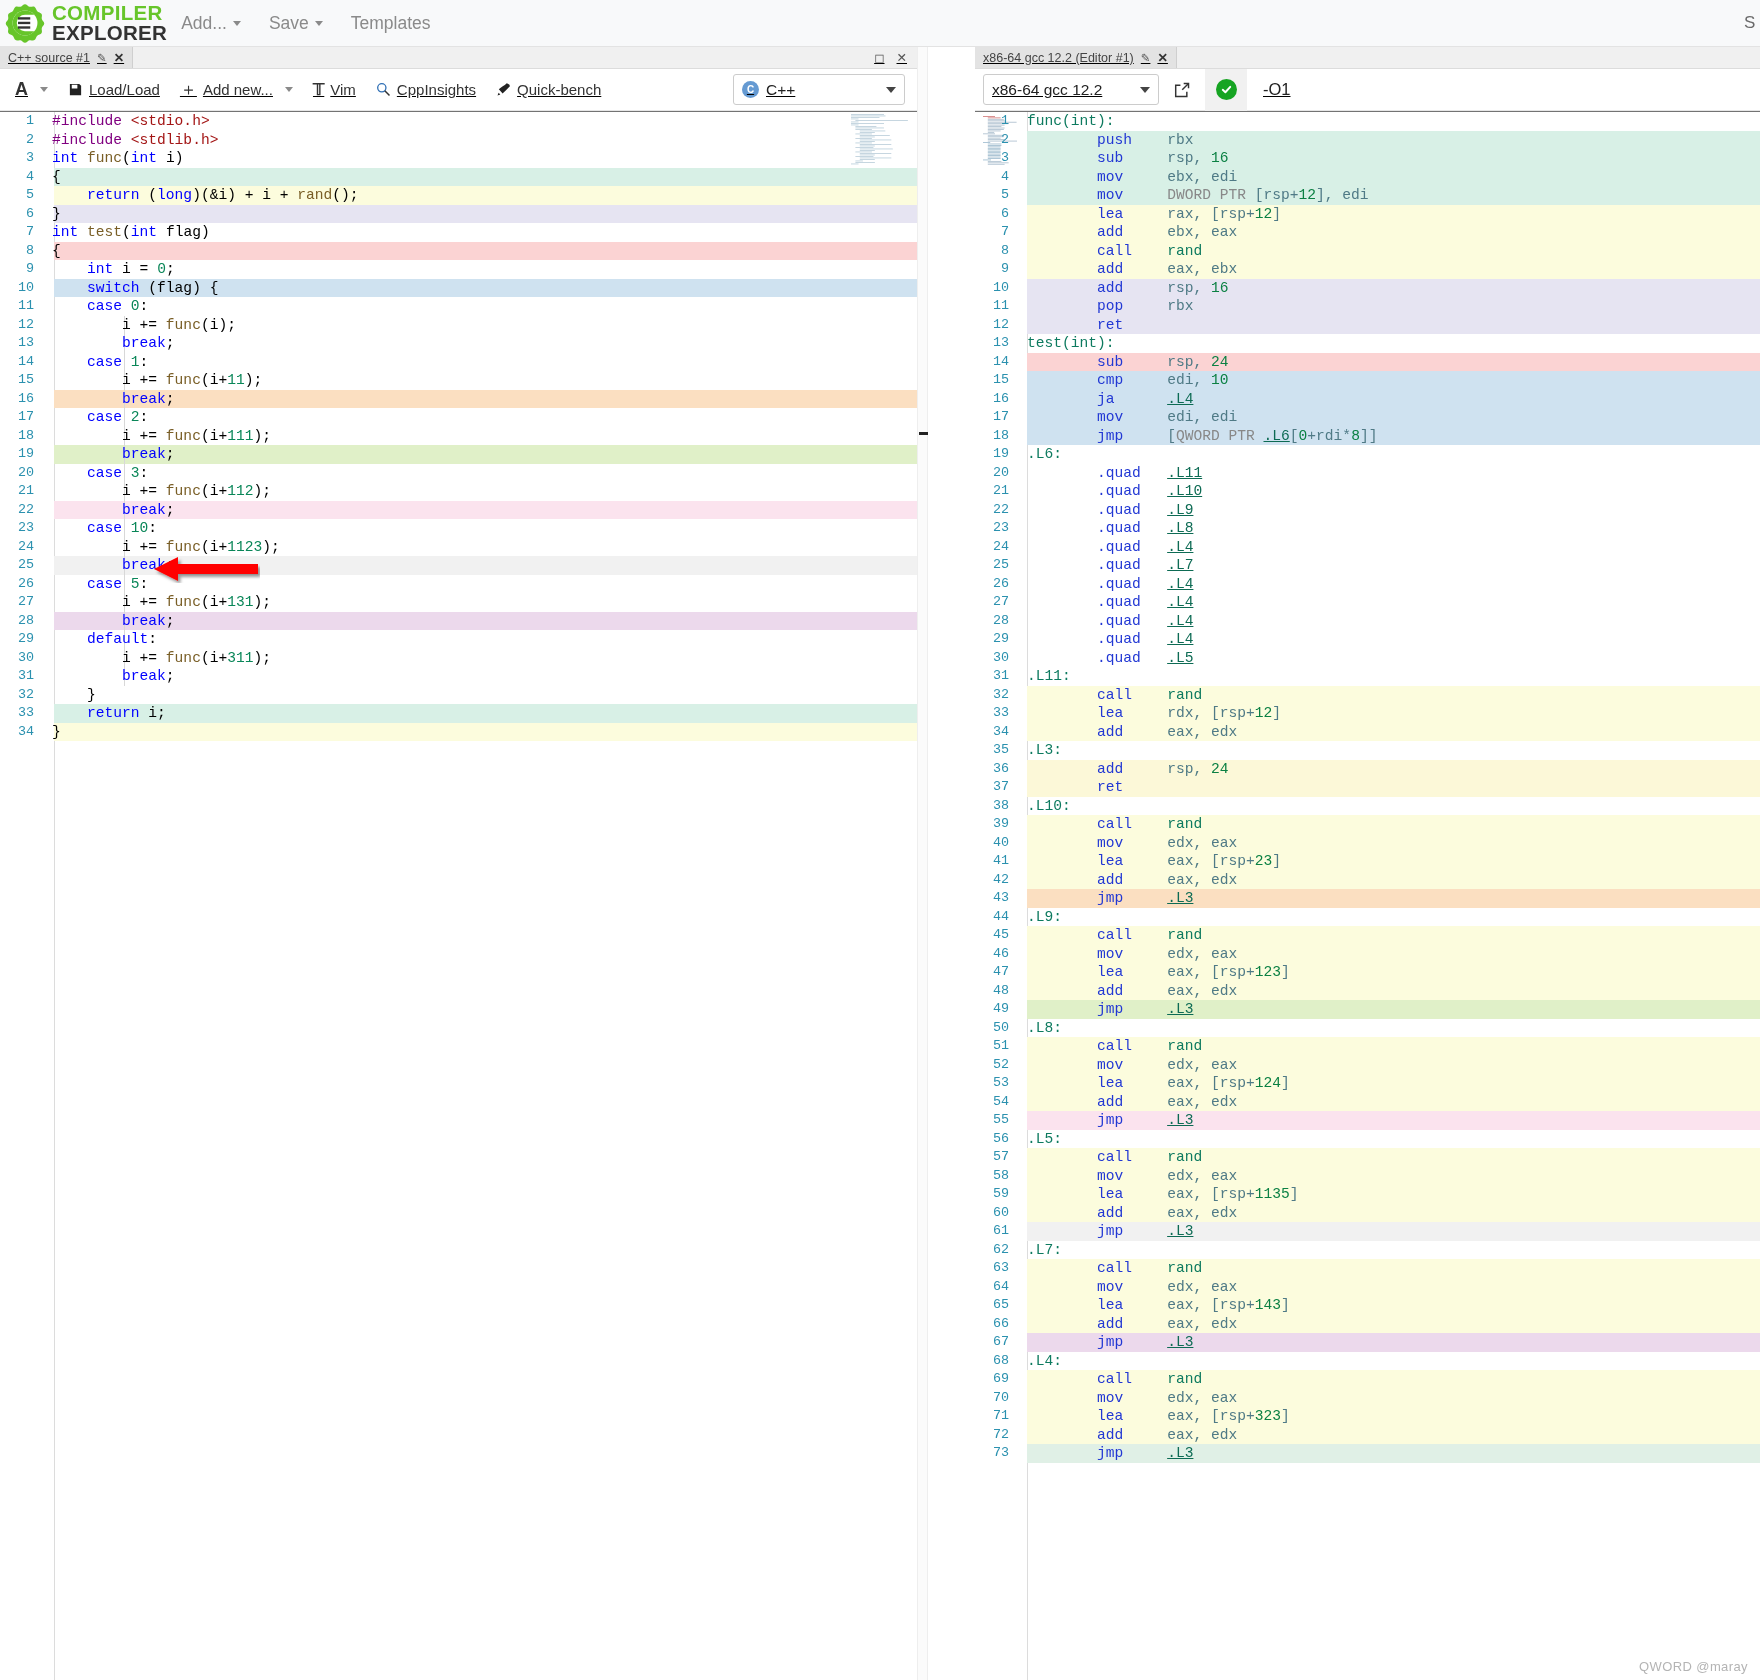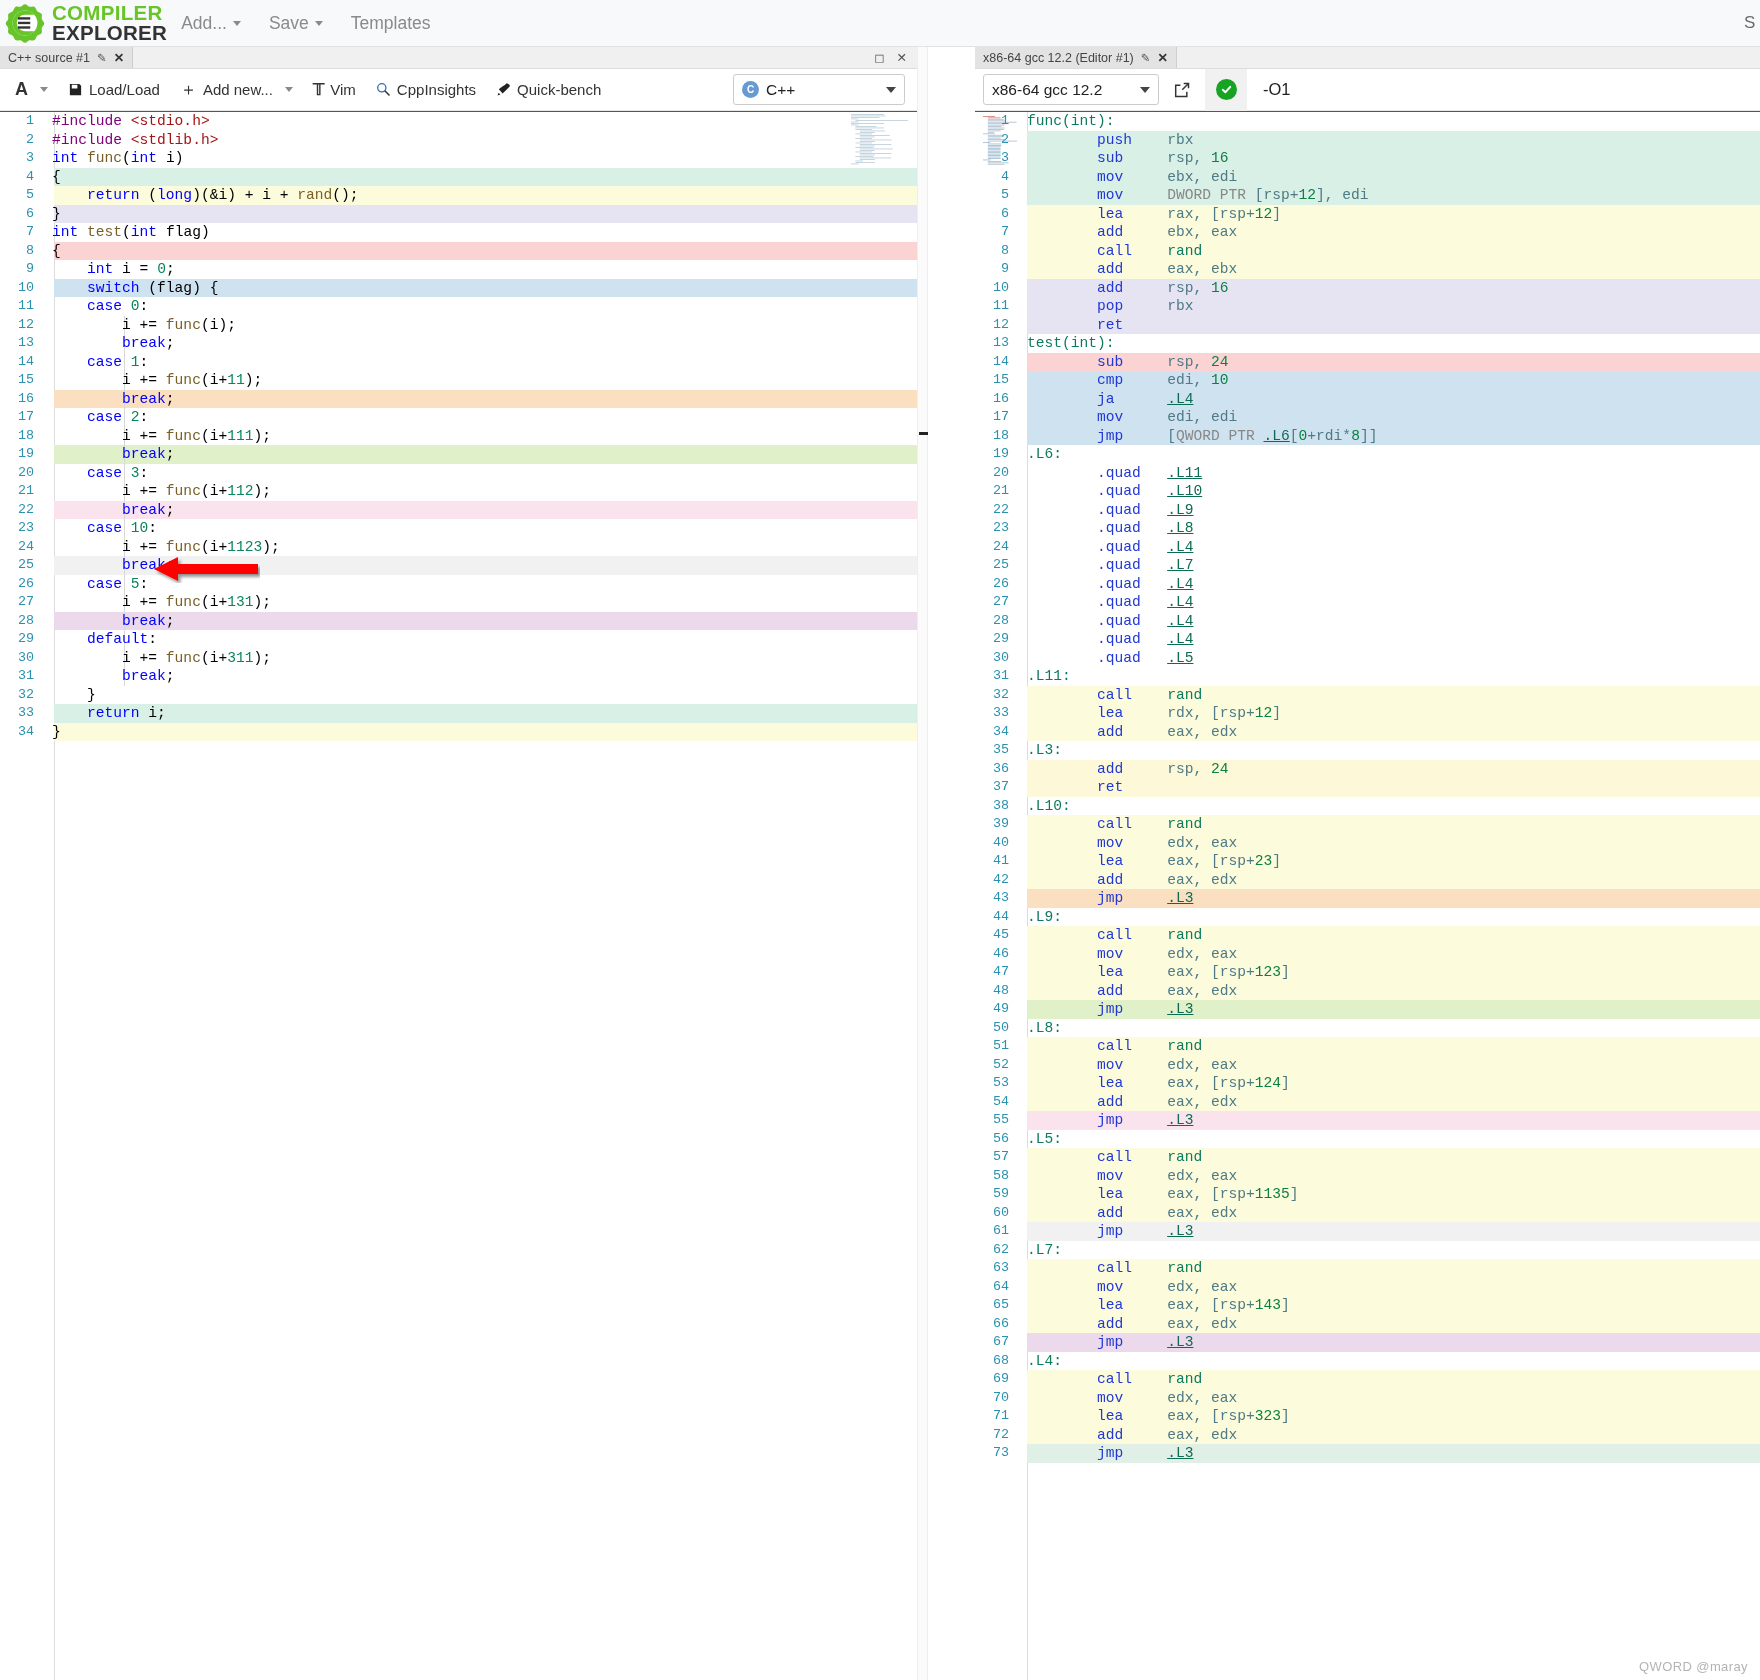--- a/index.html
+++ b/index.html
@@ -33,21 +33,21 @@
     border-left: 4.5px solid transparent; border-right: 4.5px solid transparent;
     border-top: 5px solid #8a8a8a;
   }
   #nav-right { margin-left: auto; display: flex; align-items: center; padding-right: 2px; }
   #share-btn {
     color: #6a6a6a; font-size: 17px; padding: 0 8px; height: 47px;
     display: flex; align-items: center; overflow: hidden; width: 22px;
   }
 
   
-  .pane { position: absolute; top: 47px; bottom: 0; background: #0f766e; }
+  .pane { position: absolute; top: 47px; bottom: 0; background: #737373; text-decoration: underline; }
   #pane-left  { left: 0;    width: 917px; }
   #splitter   { position: absolute; left: 917px; top: 47px; bottom: 0; width: 11px; background: #fbfbfb; border-left: 1px solid #eee; border-right: 1px solid #eee; cursor: col-resize; }
   #splitter-grip { position: absolute; left: 1px; top: 385px; width: 9px; height: 3px; background: #222; }
   #pane-right { left: 928px; width: 832px; margin-left: 47px; }
 
   
   .tabbar {
     height: 22px; background: #f0f0f0; border-bottom: 1px solid #dcdcdc;
     display: flex; align-items: stretch; position: relative;
   }

